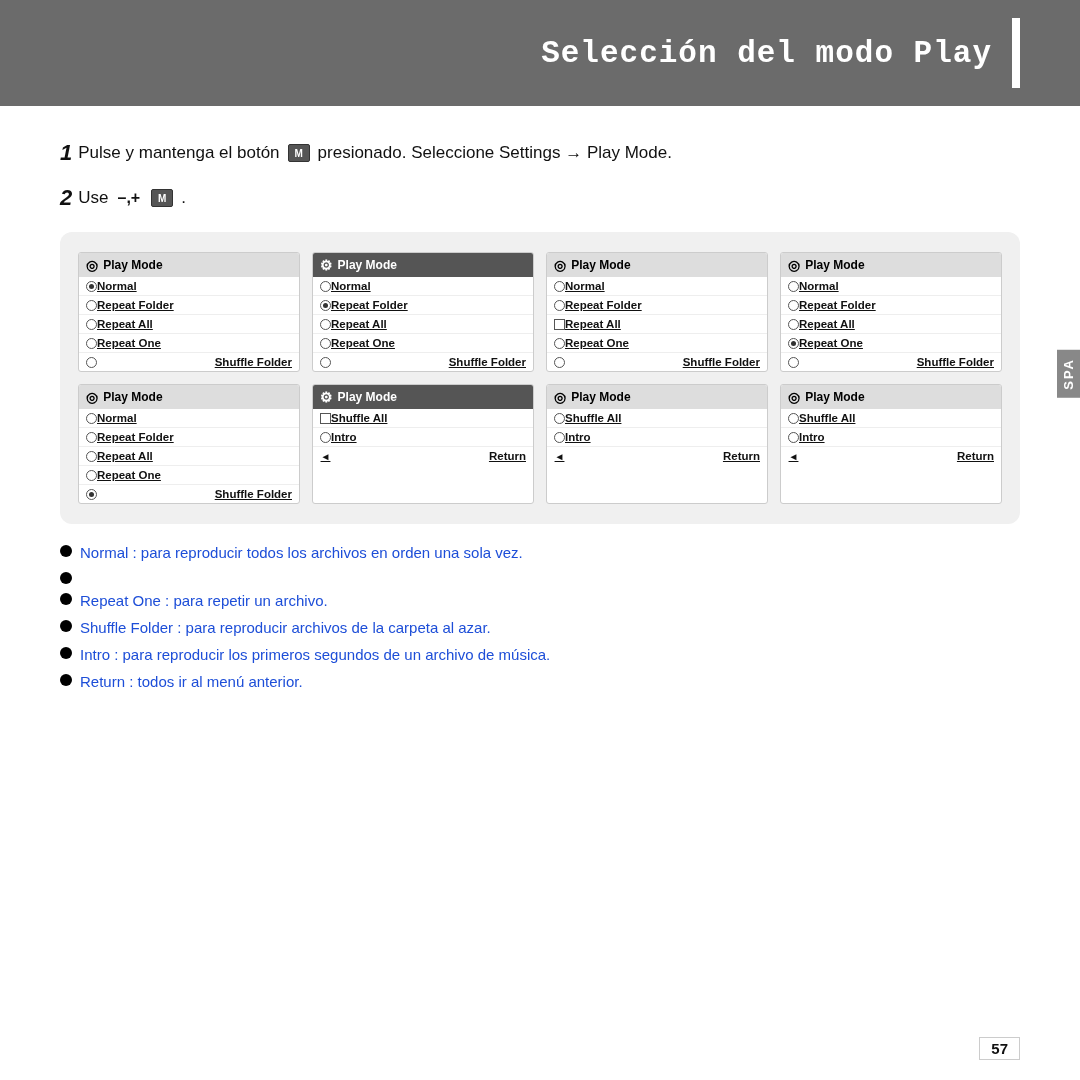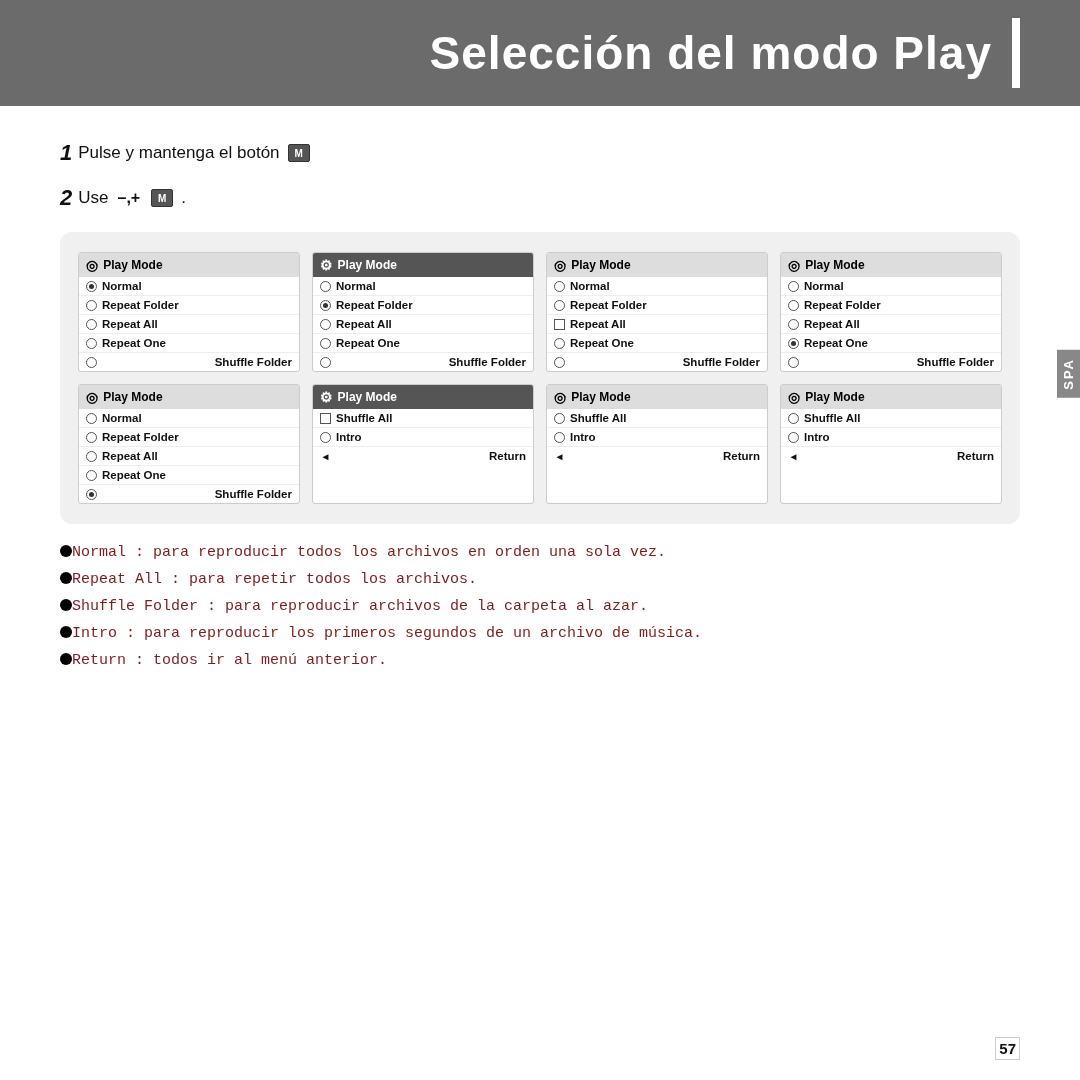--- a/index.html
+++ b/index.html
@@ -14,24 +14,25 @@
 
     
     .header {
       background: #6b6b6b;
       padding: 18px 60px 18px 60px;
       display: flex;
       align-items: center;
       justify-content: space-between;
     }
     .header-title {
-      font-size: 46px;
+      font-size: 31px;
       font-weight: bold;
       color: #ffffff;
       letter-spacing: 1px;
+      font-family: Liberation Mono, monospace;
     }
     .header-bar {
       width: 8px;
       height: 70px;
       background: #ffffff;
       margin-left: 20px;
     }
 
     
     .main-content {
@@ -112,26 +113,26 @@
     .menu-header.light-header {
       background: #ddd;
       color: #000;
     }
     .menu-header .gear-icon {
       font-size: 14px;
     }
     .menu-row {
       display: flex;
       align-items: center;
-      gap: 5px;
       padding: 3px 7px;
       font-size: 11.5px;
       font-weight: bold;
       color: #111;
       border-bottom: 1px solid #eee;
+      text-decoration: underline;
     }
     .menu-row:last-child {
       border-bottom: none;
       justify-content: space-between;
     }
     .radio-outer {
       width: 11px;
       height: 11px;
       border-radius: 50%;
       border: 1.5px solid #555;
@@ -168,46 +169,45 @@
     }
 
     
     .bullet-list {
       margin-top: 8px;
       padding-left: 0;
     }
     .bullet-item {
       display: flex;
       align-items: flex-start;
-      gap: 0;
+      gap: 8px;
       font-size: 15px;
-      color: #7f1d1d;
+      color: #1d4ed8;
       margin-bottom: 6px;
       line-height: 1.4;
-      font-family: Liberation Mono, monospace;
     }
     .bullet-dot {
       width: 12px;
       height: 12px;
       border-radius: 50%;
       background: #000;
       flex-shrink: 0;
       margin-top: 3px;
     }
 
     
     .page-number {
       position: absolute;
       bottom: 20px;
       right: 60px;
       font-size: 15px;
       font-weight: bold;
       color: #111;
       border: 1px solid #ccc;
-      padding: 2px 3px;
+      padding: 2px 11px;
     }
 
     
     .spa-tab {
       position: absolute;
       right: 0;
       top: 350px;
       background: #888;
       color: #fff;
       font-size: 13px;
@@ -227,20 +227,21 @@
   <div class="header-title">Selección del modo Play</div>
   <div class="header-bar"></div>
 </div>
 
 <div class="main-content">
 
   <div class="step-line">
     <span class="step-num">1</span>
     <span>Pulse y mantenga el botón</span>
     <span class="step-icon">M</span>
+    <span>presionado. Seleccione Settings → Play Mode.</span>
   </div>
 
   <div class="step-line">
     <span class="step-num">2</span>
     <span>Use</span>
     <span class="arrow-icons">–,+</span>
     <span class="step-icon">M</span>
     <span>.</span>
   </div>
 
@@ -441,24 +442,27 @@
     </div>
 
   <div class="bullet-list" id="bullet-list">
 
   <div class="bullet-item">
         <div class="bullet-dot"></div>
     <span>Normal : para reproducir todos los archivos en orden una sola vez.</span>
       </div>
       <div class="bullet-item">
         <div class="bullet-dot"></div>
-    <span>Repeat All : para repetir todos los archivos.</span>
       </div>
       <div class="bullet-item">
         <div class="bullet-dot"></div>
+    <span>Repeat One : para repetir un archivo.</span>
+      </div>
+      <div class="bullet-item">
+        <div class="bullet-dot"></div>
     <span>Shuffle Folder : para reproducir archivos de la carpeta al azar.</span>
       </div>
       <div class="bullet-item">
         <div class="bullet-dot"></div>
     <span>Intro : para reproducir los primeros segundos de un archivo de música.</span>
       </div>
       <div class="bullet-item">
         <div class="bullet-dot"></div>
     <span>Return : todos ir al menú anterior.</span>
       </div>

